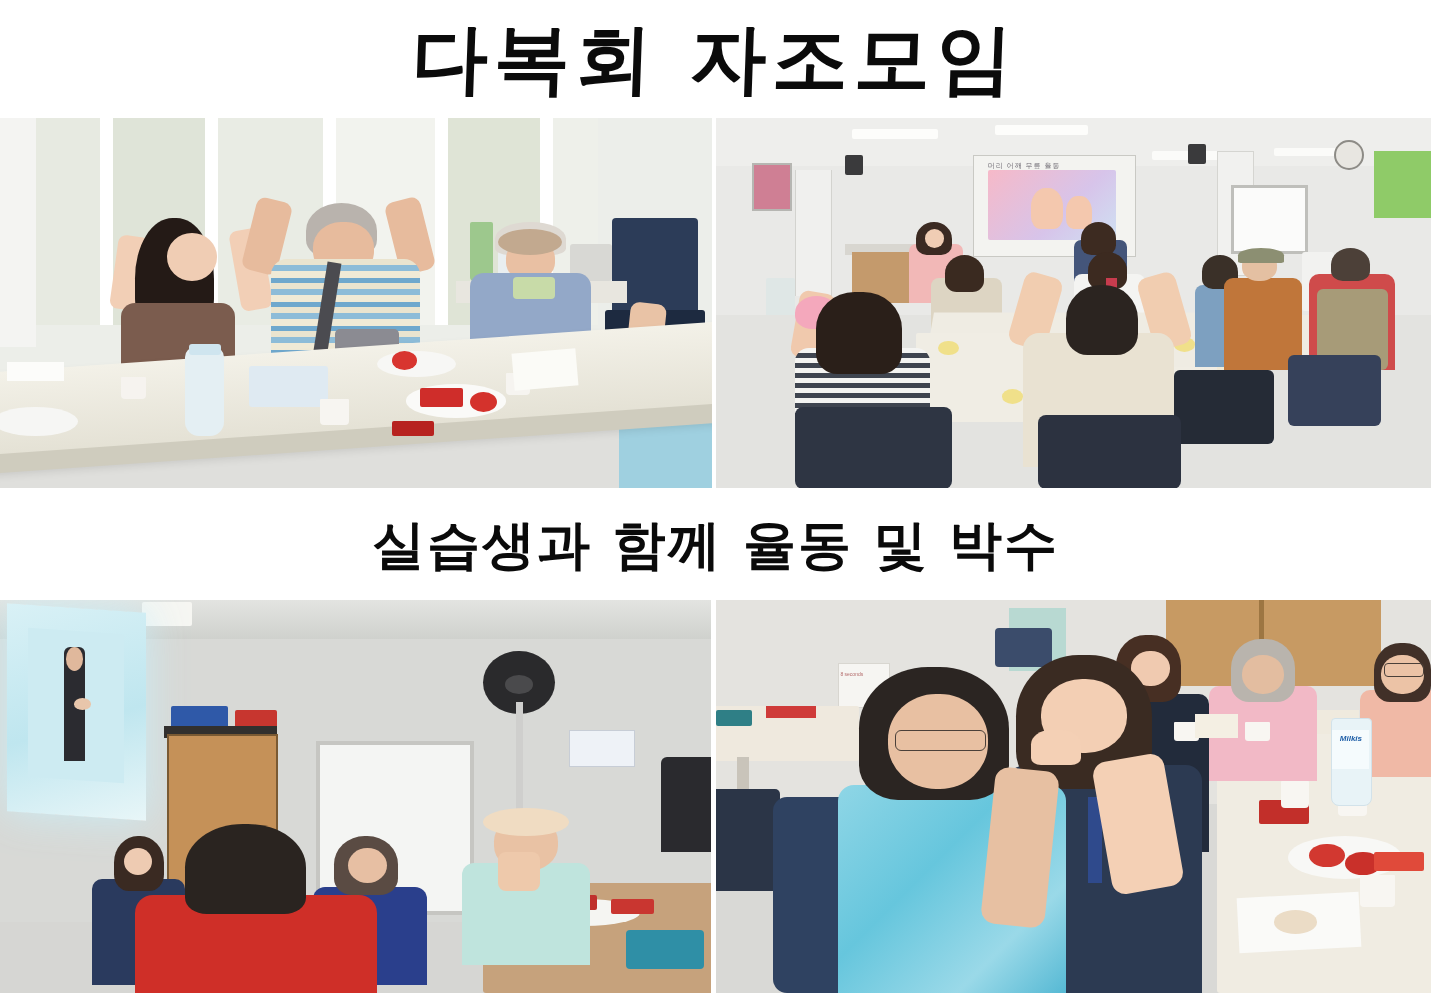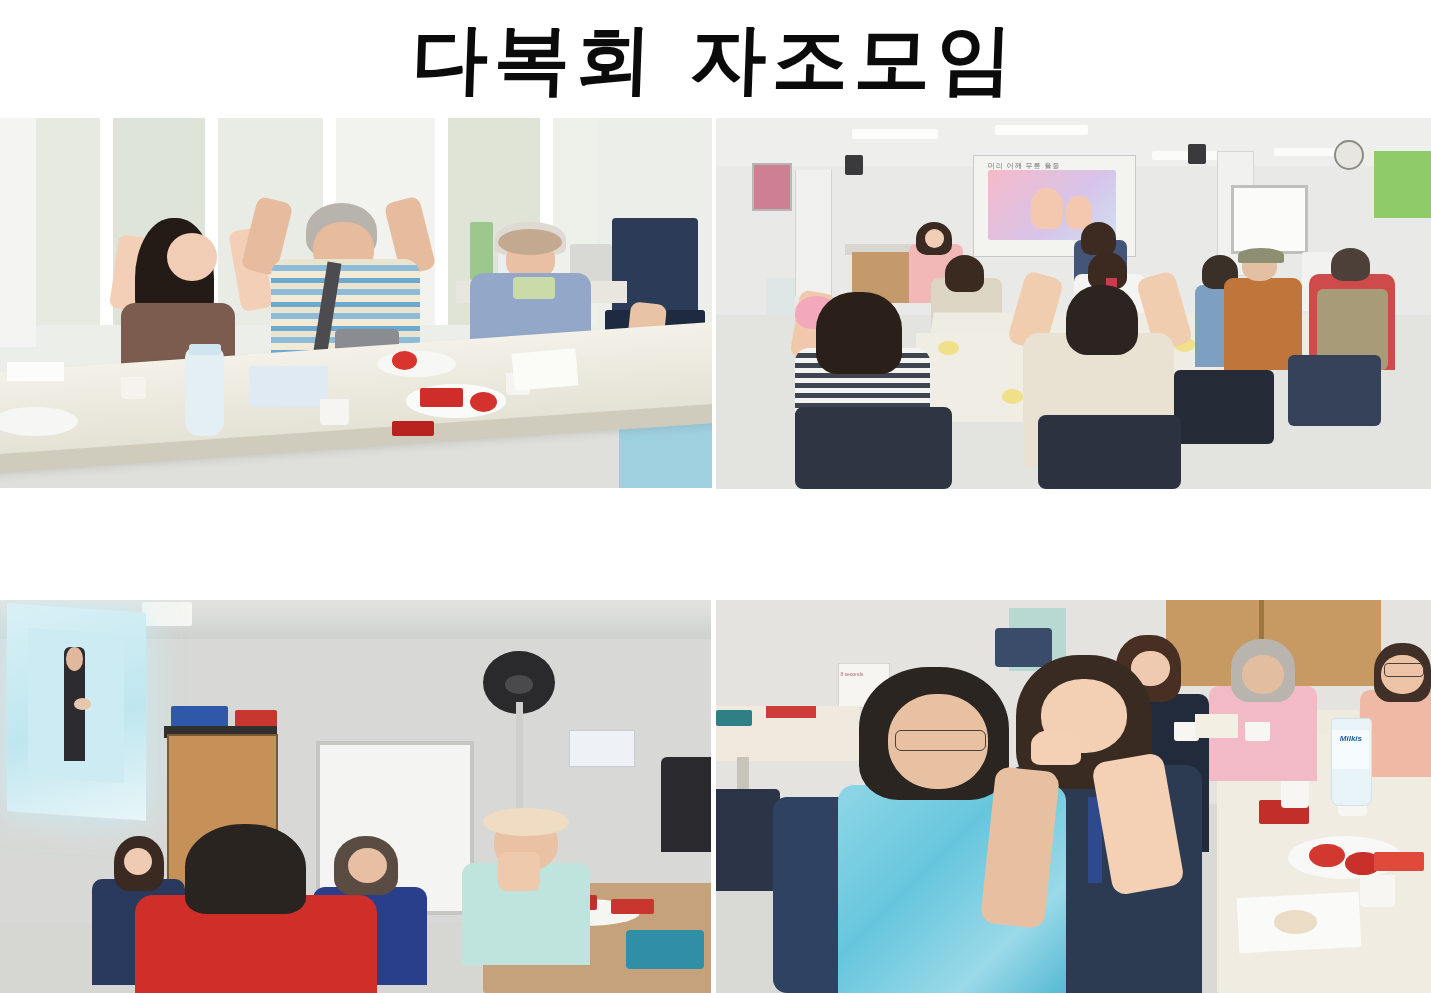--- a/index.html
+++ b/index.html
@@ -420,20 +420,23 @@
       <div class="r tr-b1b"></div>
       <div class="r tr-b1h"></div>
 
       <div class="r tr-chair3"></div>
       <div class="r tr-chair4"></div>
       <div class="r tr-chair1"></div>
       <div class="r tr-chair2"></div>
     </div>
   </div>
 
+  <div class="caption-bar">
+    <div class="caption-text">실습생과 함께 율동 및 박수</div>
+  </div>
 
   <div class="photo" id="photo-bl">
     <div class="scene">
       <div class="r bl-wall"></div>
       <div class="r bl-ceiling"></div>
       <div class="r bl-ceillight"></div>
       <div class="r bl-proj"></div>
       <div class="r bl-projinner"></div>
       <div class="r bl-projperson"></div>
       <div class="r bl-projhead"></div>

